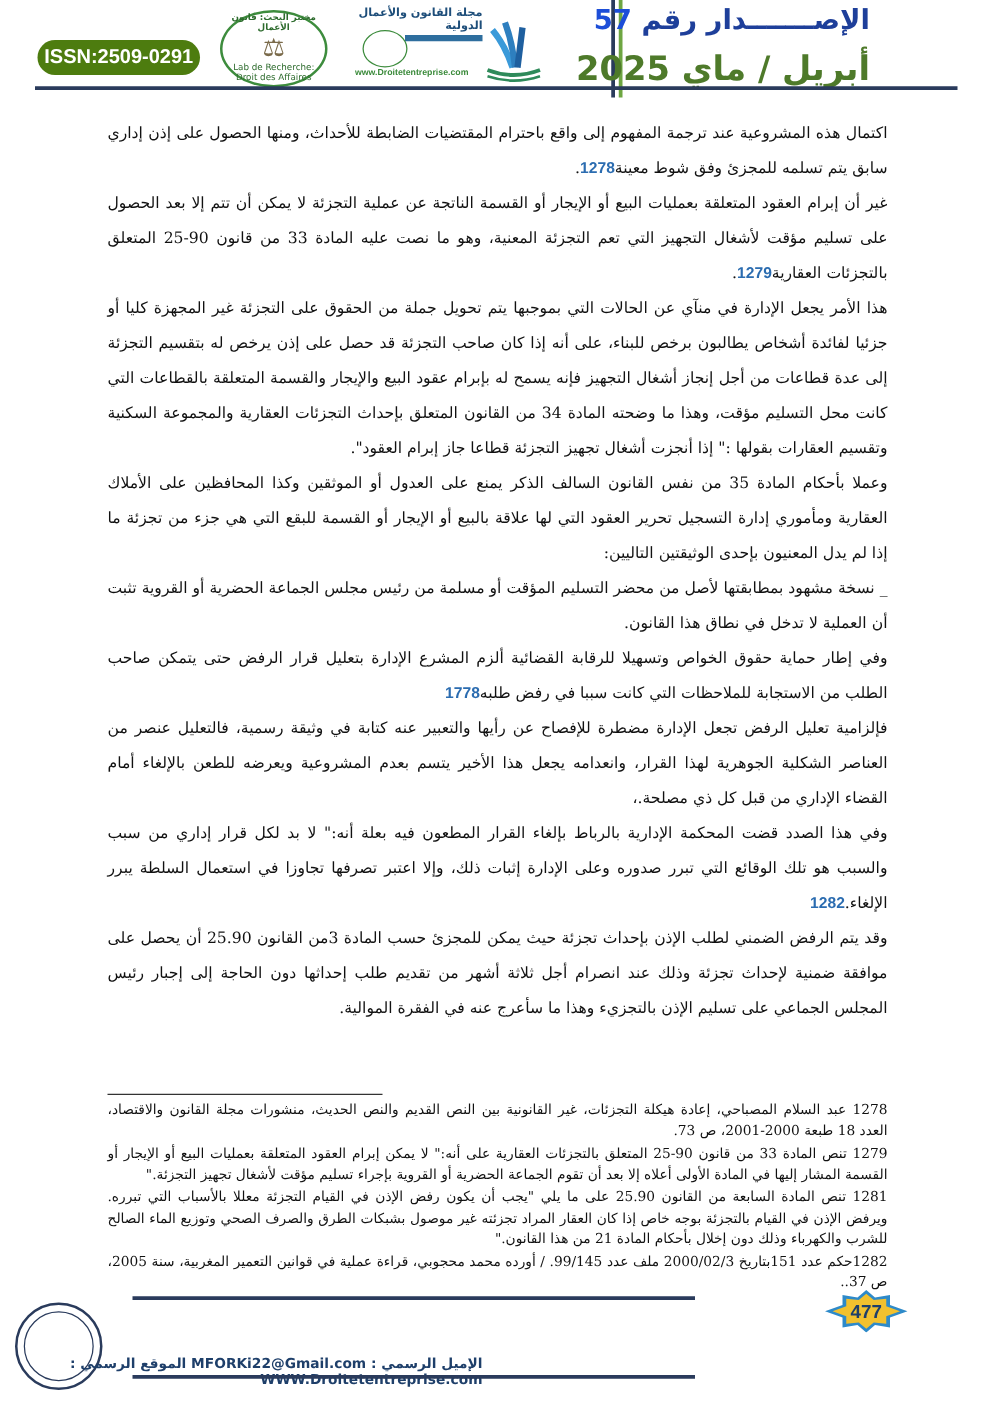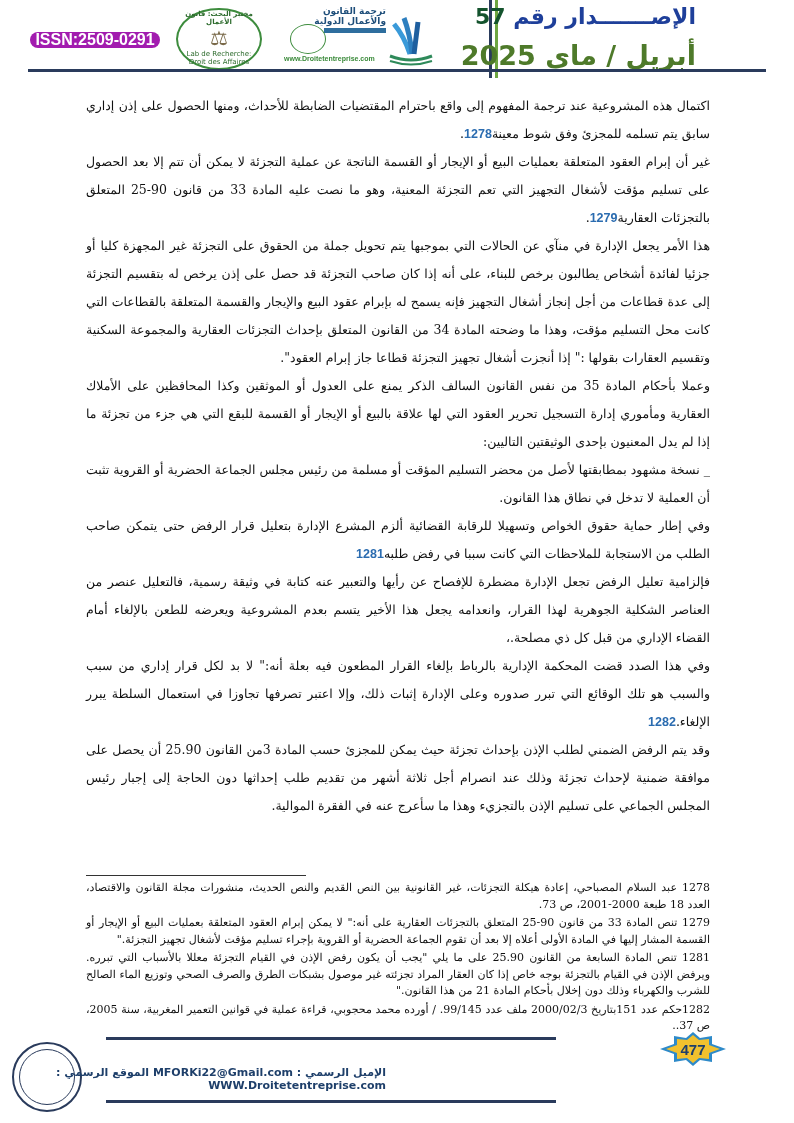--- a/index.html
+++ b/index.html
@@ -1,71 +1,71 @@
 <!DOCTYPE html>
 <html><head>
 <meta charset="utf-8">
 <style>
   html, body { margin:0; padding:0; }
   body { width:794px; height:1123px; background:#fff; position:relative; overflow:hidden;
          font-family:"DejaVu Sans", sans-serif; color:#111; }
   .header { position:absolute; left:0; top:0; width:794px; height:82px; }
-  .issn { position:absolute; left:30px; top:32px; width:130px; height:16px; border-radius:16px;
-          background:#a21caf; color:#fff; font:bold 16px "Liberation Sans", sans-serif;
+  .issn { position:absolute; left:30px; top:32px; width:130px; height:28px; border-radius:16px;
+          background:#4d7c0f; color:#fff; font:bold 16px "Liberation Sans", sans-serif;
           display:flex; align-items:center; justify-content:center; }
   .seal { position:absolute; left:176px; top:8px; width:86px; height:62px; border-radius:50%;
           border:2px solid #3d8c3d; display:flex; align-items:flex-start; justify-content:center;
           font-size:7px; color:#2d6b2d; text-align:center; box-sizing:border-box; }
   .seal .scales { font-size:20px; color:#7a6a4a; }
   .journal-logo { position:absolute; left:284px; top:6px; width:150px; height:62px; }
   .journal-logo .jt { font:bold 9px "DejaVu Sans", sans-serif; color:#1e4e7a; text-align:right; direction:rtl; }
   .journal-logo .bar { height:5px; background:#2e6e9e; margin:2px 0 0 40px; }
   .journal-logo .url { position:absolute; left:0; bottom:6px; font:bold 7px "Liberation Sans", sans-serif; color:#3a8a3a; }
   .journal-logo .mini { position:absolute; left:6px; top:18px; width:34px; height:28px; border-radius:50%; border:1.5px solid #3d8c3d; }
   .journal-logo .book { position:absolute; right:0; top:8px; width:46px; height:52px; }
   .divider-v { position:absolute; left:489px; top:0; width:3px; height:78px; background:#2a3b5c; }
   .divider-v2 { position:absolute; left:495px; top:0; width:3px; height:78px; background:#6ea642; }
   .issue { position:absolute; right:98px; top:4px; direction:rtl; font:bold 22px "DejaVu Sans", sans-serif; color:#1e3f9a; }
-  .issue .num { color:#14532d; }
+  .issue .num { color:#1d4ed8; }
   .date { position:absolute; right:98px; top:40px; direction:rtl; font:bold 27px "DejaVu Sans", sans-serif; color:#4e7a2a; }
   .hline { position:absolute; left:28px; right:28px; top:69px; height:3px; background:#2a3b5c; }
   .main { position:absolute; left:86px; right:84px; top:92px; direction:rtl; text-align:justify;
           font-family:"DejaVu Serif", serif; font-size:12.5px; line-height:28px; }
   .main p { margin:0; }
   .fn-ref { color:#2b6cb0; font-weight:bold; font-family:"Liberation Sans", sans-serif; }
   .fn-sep { position:absolute; left:86px; width:220px; top:875px; height:1px; background:#333; }
   .footnotes { position:absolute; left:86px; right:84px; top:880px; direction:rtl; text-align:justify;
                font-family:"DejaVu Serif", serif; font-size:11px; line-height:16.5px; }
   .footnotes p { margin:0 0 2px 0; }
   .footer { position:absolute; left:0; top:1030px; width:646px; height:93px; }
   .bar-top { position:absolute; left:106px; width:450px; top:7px; height:3px; background:#2a3b5c; }
   .bar-bot { position:absolute; left:106px; width:450px; top:70px; height:3px; background:#2a3b5c; }
   .star { position:absolute; left:660px; top:2px; width:66px; height:34px; }
   .star span { position:absolute; left:0; top:0; width:66px; height:34px; display:flex; align-items:center; justify-content:center;
                font:bold 15px "Liberation Sans", sans-serif; color:#1e3f6a; }
   .f1 { position:absolute; right:180px; top:22px; direction:rtl; font:bold 11px "DejaVu Sans", sans-serif; color:#1e3f6a; }
-  .f2 { position:absolute; right:260px; top:36px; direction:rtl; font:bold 11px "DejaVu Sans", sans-serif; color:#1e3f6a;margin-left:15px; }
+  .f2 { position:absolute; right:260px; top:54px; direction:rtl; font:bold 11px "DejaVu Sans", sans-serif; color:#1e3f6a;margin-left:15px; }
   .seal-b { position:absolute; left:12px; top:12px; width:70px; height:70px; border-radius:50%; border:2px solid #2a3b5c;
             box-sizing:border-box; display:flex; align-items:center; justify-content:center; }
   .seal-b .inner { width:54px; height:54px; border-radius:50%; border:1px solid #2a3b5c; }
 </style>
 </head>
 <body>
 
 <div class="header">
   <div class="issn">ISSN:2509-0291</div>
   <div class="seal">
     <div>
       <div style="direction:rtl;font-weight:bold;">مختبر البحث: قانون الأعمال</div>
       <div class="scales">⚖</div>
       <div>Lab de Recherche: Droit des Affaires</div>
     </div>
   </div>
   <div class="journal-logo">
-    <div class="jt" style="padding-right:48px;">ترجمة القانون والأعمال الدولية</div>
+    <div class="jt" style="padding-right:48px;">مجلة القانون والأعمال الدولية</div>
     <div class="bar" style="margin-right:48px;"></div>
     <div class="mini"></div>
     <svg class="book" viewBox="0 0 46 52">
       <path d="M6 10 Q16 22 22 40" stroke="#3a9ad9" stroke-width="5" fill="none"></path>
       <path d="M16 4 Q22 20 24 40" stroke="#2e7fbf" stroke-width="5" fill="none"></path>
       <path d="M30 8 Q28 24 26 40" stroke="#1e5f9f" stroke-width="5" fill="none"></path>
       <path d="M2 42 Q23 50 44 42" stroke="#2e8a5a" stroke-width="3" fill="none"></path>
       <path d="M2 47 Q23 54 44 47" stroke="#2e8a5a" stroke-width="2" fill="none"></path>
     </svg>
     <div class="url">www.Droitetentreprise.com</div>
@@ -79,21 +79,21 @@
   <div class="date">أبريل / ماي 2025</div>
   <div class="hline"></div>
 </div>
 
 <div class="main">
   <p><span>اكتمال هذه المشروعية عند ترجمة المفهوم إلى واقع باحترام المقتضيات الضابطة للأحداث، ومنها الحصول على إذن إداري سابق يتم تسلمه للمجزئ وفق شوط معينة</span><span class="fn-ref">1278</span><span>.</span></p>
   <p><span>غير أن إبرام العقود المتعلقة بعمليات البيع أو الإيجار أو القسمة الناتجة عن عملية التجزئة لا يمكن أن تتم إلا بعد الحصول على تسليم مؤقت لأشغال التجهيز التي تعم التجزئة المعنية، وهو ما نصت عليه المادة 33 من قانون 90-25 المتعلق بالتجزئات العقارية</span><span class="fn-ref">1279</span><span>.</span></p>
   <p><span>هذا الأمر يجعل الإدارة في منآي عن الحالات التي بموجبها يتم تحويل جملة من الحقوق على التجزئة غير المجهزة كليا أو جزئيا لفائدة أشخاص يطالبون برخص للبناء، على أنه إذا كان صاحب  التجزئة قد حصل على إذن يرخص له بتقسيم التجزئة إلى عدة قطاعات من أجل إنجاز أشغال التجهيز فإنه يسمح له بإبرام عقود البيع والإيجار والقسمة المتعلقة بالقطاعات التي كانت محل التسليم مؤقت، وهذا ما وضحته المادة 34 من القانون المتعلق بإحداث التجزئات العقارية والمجموعة السكنية وتقسيم العقارات بقولها :" إذا أنجزت أشغال تجهيز التجزئة قطاعا جاز إبرام العقود".</span></p>
   <p><span>وعملا بأحكام المادة 35 من نفس القانون السالف الذكر يمنع على العدول أو الموثقين وكذا المحافظين على الأملاك العقارية ومأموري إدارة التسجيل تحرير العقود التي لها علاقة بالبيع أو الإيجار أو القسمة للبقع التي هي جزء من تجزئة ما إذا لم يدل المعنيون بإحدى الوثيقتين التاليين:</span></p>
   <p><span>_ نسخة مشهود بمطابقتها لأصل من محضر التسليم المؤقت أو مسلمة من رئيس مجلس الجماعة الحضرية أو القروية تثبت أن العملية لا تدخل في نطاق هذا القانون.</span></p>
-  <p><span>وفي إطار حماية حقوق الخواص وتسهيلا للرقابة القضائية ألزم المشرع الإدارة بتعليل قرار الرفض حتى يتمكن صاحب الطلب من الاستجابة للملاحظات التي كانت سببا في رفض طلبه</span><span class="fn-ref">1281</span></p>
+  <p><span>وفي إطار حماية حقوق الخواص وتسهيلا للرقابة القضائية ألزم المشرع الإدارة بتعليل قرار الرفض حتى يتمكن صاحب الطلب من الاستجابة للملاحظات التي كانت سببا في رفض طلبه</span><span class="fn-ref">1778</span></p>
   <p><span>فإلزامية تعليل الرفض تجعل الإدارة مضطرة للإفصاح عن رأيها والتعبير عنه كتابة في وثيقة رسمية، فالتعليل عنصر من العناصر الشكلية الجوهرية لهذا القرار، وانعدامه يجعل هذا الأخير يتسم بعدم المشروعية ويعرضه للطعن بالإلغاء أمام القضاء الإداري من قبل كل ذي مصلحة.،</span></p>
   <p><span> وفي هذا الصدد قضت المحكمة الإدارية بالرباط بإلغاء القرار المطعون فيه بعلة أنه:" لا بد لكل قرار إداري من سبب والسبب هو تلك الوقائع التي تبرر صدوره وعلى الإدارة إثبات ذلك، وإلا اعتبر تصرفها تجاوزا في استعمال السلطة يبرر الإلغاء.</span><span class="fn-ref">1282</span></p>
   <p><span>وقد يتم الرفض الضمني لطلب الإذن بإحداث تجزئة حيث يمكن للمجزئ حسب المادة 3من القانون 25.90 أن يحصل على موافقة ضمنية لإحداث تجزئة وذلك عند انصرام أجل ثلاثة أشهر من تقديم طلب إحداثها دون الحاجة إلى إجبار رئيس المجلس الجماعي على تسليم الإذن بالتجزيء وهذا ما سأعرج عنه في الفقرة الموالية.</span></p>
 </div>
 
 <div class="fn-sep"></div>
 <div class="footnotes">
   <p>1278 عبد السلام المصباحي، إعادة هيكلة التجزئات، غير القانونية بين النص القديم والنص الحديث، منشورات مجلة القانون والاقتصاد، العدد 18 طبعة 2000-2001، ص 73.</p>
   <p>1279 تنص المادة 33 من قانون 90-25 المتعلق بالتجزئات العقارية على أنه:" لا يمكن إبرام العقود المتعلقة بعمليات البيع أو الإيجار أو القسمة المشار إليها في المادة الأولى أعلاه إلا بعد أن تقوم الجماعة الحضرية أو القروية بإجراء تسليم مؤقت لأشغال تجهيز التجزئة."</p>
   <p>1281 تنص المادة السابعة من القانون 25.90 على ما يلي "يجب أن يكون رفض الإذن في القيام التجزئة معللا بالأسباب التي تبرره. ويرفض الإذن في القيام بالتجزئة بوجه خاص إذا كان العقار المراد تجزئته غير موصول بشبكات الطرق والصرف الصحي وتوزيع الماء الصالح للشرب والكهرباء وذلك دون إخلال بأحكام المادة 21 من هذا القانون."</p>

